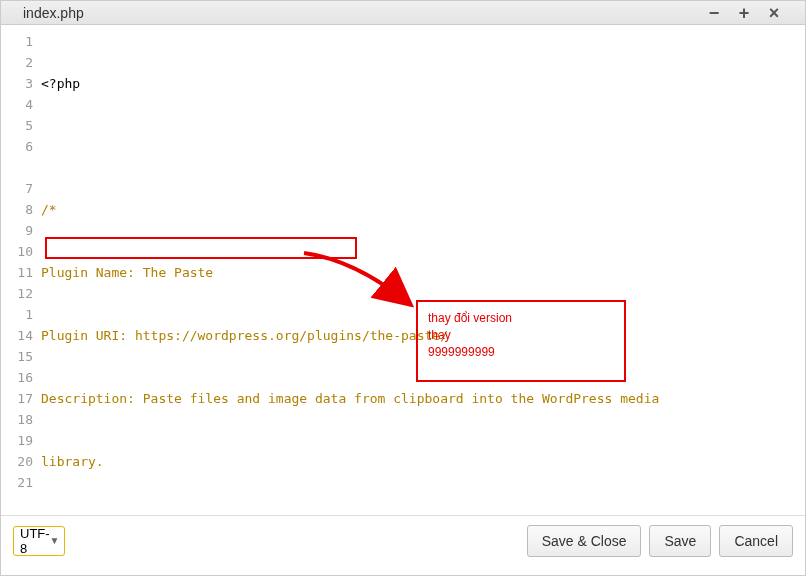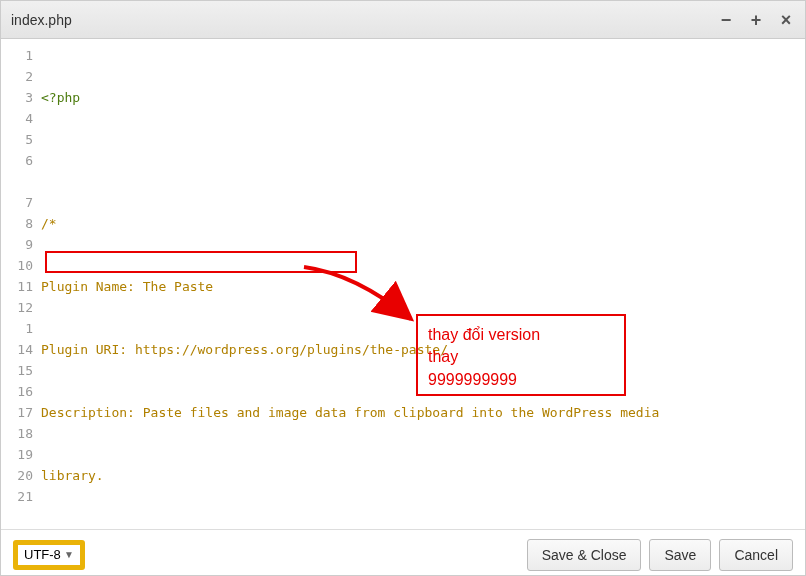--- a/index.html
+++ b/index.html
@@ -1,38 +1,38 @@
 <!DOCTYPE html>
 <html><head>
 <meta charset="utf-8">
 <style>
   * { box-sizing: border-box; margin: 0; padding: 0; }
   body { font-family: -apple-system, BlinkMacSystemFont, "Segoe UI", Arial, sans-serif; background: #fff; width: 806px; height: 576px; overflow: hidden; border: 1px solid #ccc; }
   
-  .titlebar { background: linear-gradient(#f0f0f0, #e4e4e4); height: 38px; display: flex; align-items: center; padding: 0 10px; border-bottom: 1px solid #ccc; }
+  .titlebar { background: linear-gradient(#f0f0f0, #e4e4e4); height: 24px; display: flex; align-items: center; padding: 0 22px; border-bottom: 1px solid #ccc; }
   .titlebar-title { flex: 1; font-size: 14px; color: #333; }
   .titlebar-controls { display: flex; gap: 12px; }
   .titlebar-btn { width: 18px; height: 18px; display: flex; align-items: center; justify-content: center; cursor: pointer; color: #555; font-weight: bold; font-size: 18px; line-height: 1; }
 
   .editor-area { position: relative; height: 490px; display: flex; background: #fff; padding-top: 6px; }
   .gutter { width: 40px; text-align: right; padding-right: 8px; color: #999; font-family: Menlo, Consolas, monospace; font-size: 13px; line-height: 21px; user-select: none; }
   .gutter div { height: 21px; }
   .code { flex: 1; font-family: Menlo, Consolas, monospace; font-size: 13px; line-height: 21px; color: #333; white-space: pre; overflow: hidden; position: relative; }
   .code-line { height: 21px; }
-  .tok-tag { color: #4d7c0f; }
+  .tok-tag { color: #000000; }
   .tok-comment { color: #b08000; }
   
   .highlight-box { position: absolute; border: 2px solid #e80000; left: 44px; top: 212px; width: 312px; height: 22px; pointer-events: none; }
   
-  .annotation-box { position: absolute; border: 2px solid #e80000; left: 415px; top: 275px; width: 210px; height: 82px; padding: 8px 10px; color: #e80000; font-size: 16px; line-height: 1.4; font-family: Arial, sans-serif; }
+  .annotation-box { position: absolute; border: 2px solid #e80000; left: 415px; top: 275px; width: 210px; height: 82px; padding: 8px 10px; color: #e80000; font-size: 12px; line-height: 1.4; font-family: Arial, sans-serif; }
   
   .arrow { position: absolute; left: 295px; top: 220px; pointer-events: none; }
 
   .footer { height: 50px; border-top: 1px solid #ddd; display: flex; align-items: center; padding: 0 12px; background: #fff; gap: 8px; }
-  .encoding-select { width: 72px; height: 30px; border: 5px solid #eab308; border-radius: 3px; background: #fff; display: flex; align-items: center; justify-content: space-between; padding: 0 6px; font-size: 13px; cursor: pointer; }
+  .encoding-select { width: 52px; height: 30px; border: 1px solid #eab308; border-radius: 3px; background: #fff; display: flex; align-items: center; justify-content: space-between; padding: 0 6px; font-size: 13px; cursor: pointer; }
   .chevron { font-size: 10px; color: #666; }
   .spacer { flex: 1; }
   .btn { height: 32px; padding: 0 14px; border: 1px solid #bbb; border-radius: 3px; background: linear-gradient(#fafafa, #ececec); font-size: 14px; color: #333; cursor: pointer; user-select: none; display: flex; align-items: center; }
 </style>
 </head>
 <body>
 
 <div class="titlebar">
   <div class="titlebar-title">index.php</div>
   <div class="titlebar-controls">

